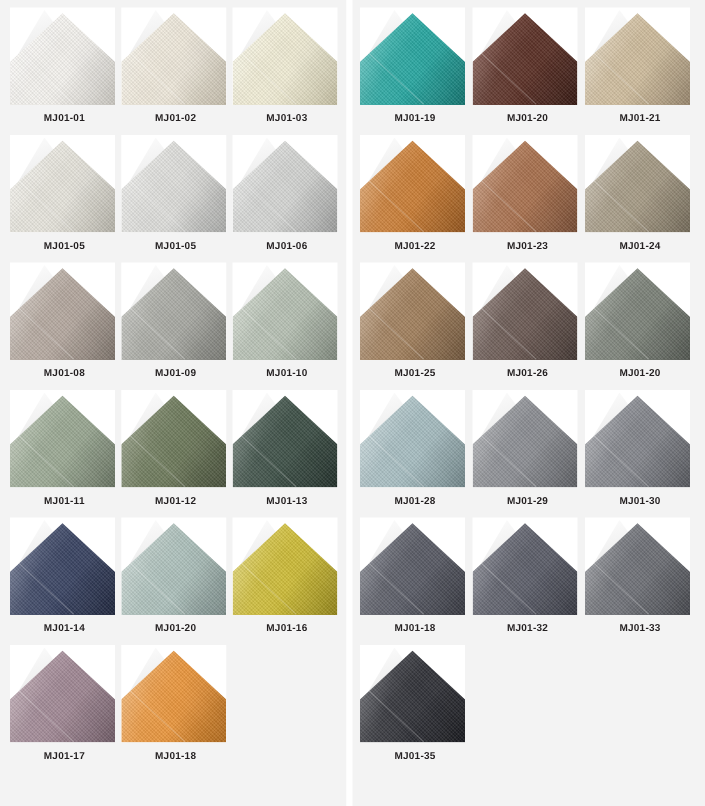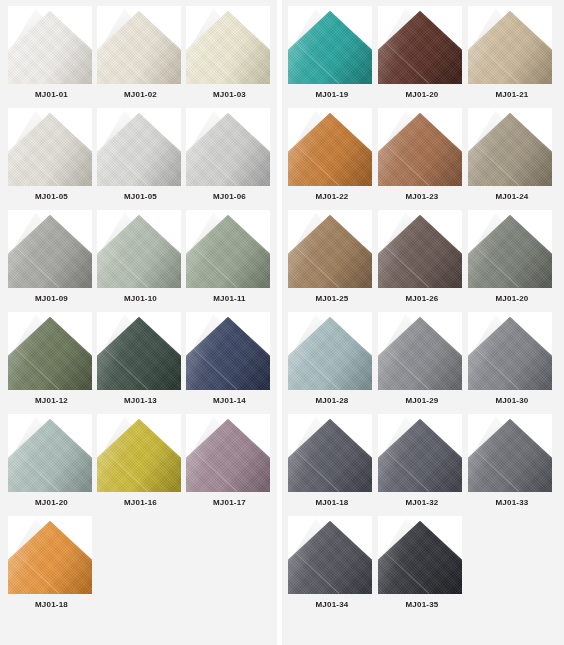--- a/index.html
+++ b/index.html
@@ -180,20 +180,32 @@
             <div class="weave"></div>
             <div class="crease">
               <i class="c1"></i>
             </div>
           </div>
           <div class="label">MJ01-06</div>
         </div>
         <div class="cell">
           <div class="swatch">
             <div class="flap"></div>
+            <div class="body" style="background: linear-gradient(128deg, rgb(207, 197, 188) 0%, rgb(179, 167, 158) 42%, rgb(179, 167, 158) 62%, rgb(139, 128, 119) 100%);"></div>
+            <div class="sheen"></div>
+            <div class="weave"></div>
+            <div class="crease">
+              <i class="c1"></i>
+            </div>
+          </div>
+          <div class="label">MJ01-08</div>
+        </div>
+        <div class="cell">
+          <div class="swatch">
+            <div class="flap"></div>
             <div class="body" style="background: linear-gradient(128deg, rgb(196, 197, 191) 0%, rgb(169, 170, 164) 42%, rgb(169, 170, 164) 62%, rgb(132, 133, 127) 100%);"></div>
             <div class="sheen"></div>
             <div class="weave"></div>
             <div class="crease">
               <i class="c1"></i>
             </div>
           </div>
           <div class="label">MJ01-09</div>
         </div>
         <div class="cell">
@@ -480,32 +492,20 @@
           <div class="swatch">
             <div class="flap"></div>
             <div class="body" style="background: linear-gradient(128deg, rgb(140, 142, 148) 0%, rgb(110, 112, 118) 42%, rgb(110, 112, 118) 62%, rgb(78, 80, 86) 100%);"></div>
             <div class="sheen"></div>
             <div class="weave"></div>
             <div class="crease">
               <i class="c1"></i>
             </div>
           </div>
           <div class="label">MJ01-33</div>
-        </div>
-        <div class="cell">
-          <div class="swatch">
-            <div class="flap"></div>
-            <div class="body" style="background: linear-gradient(128deg, rgb(113, 115, 123) 0%, rgb(83, 85, 93) 42%, rgb(83, 85, 93) 62%, rgb(53, 55, 63) 100%);"></div>
-            <div class="sheen"></div>
-            <div class="weave"></div>
-            <div class="crease">
-              <i class="c1"></i>
-            </div>
-          </div>
-          <div class="label">MJ01-34</div>
         </div>
         <div class="cell">
           <div class="swatch">
             <div class="flap"></div>
             <div class="body" style="background: linear-gradient(128deg, rgb(78, 79, 86) 0%, rgb(51, 52, 58) 42%, rgb(51, 52, 58) 62%, rgb(29, 30, 35) 100%);"></div>
             <div class="sheen"></div>
             <div class="weave"></div>
             <div class="crease">
               <i class="c1"></i>
             </div>

